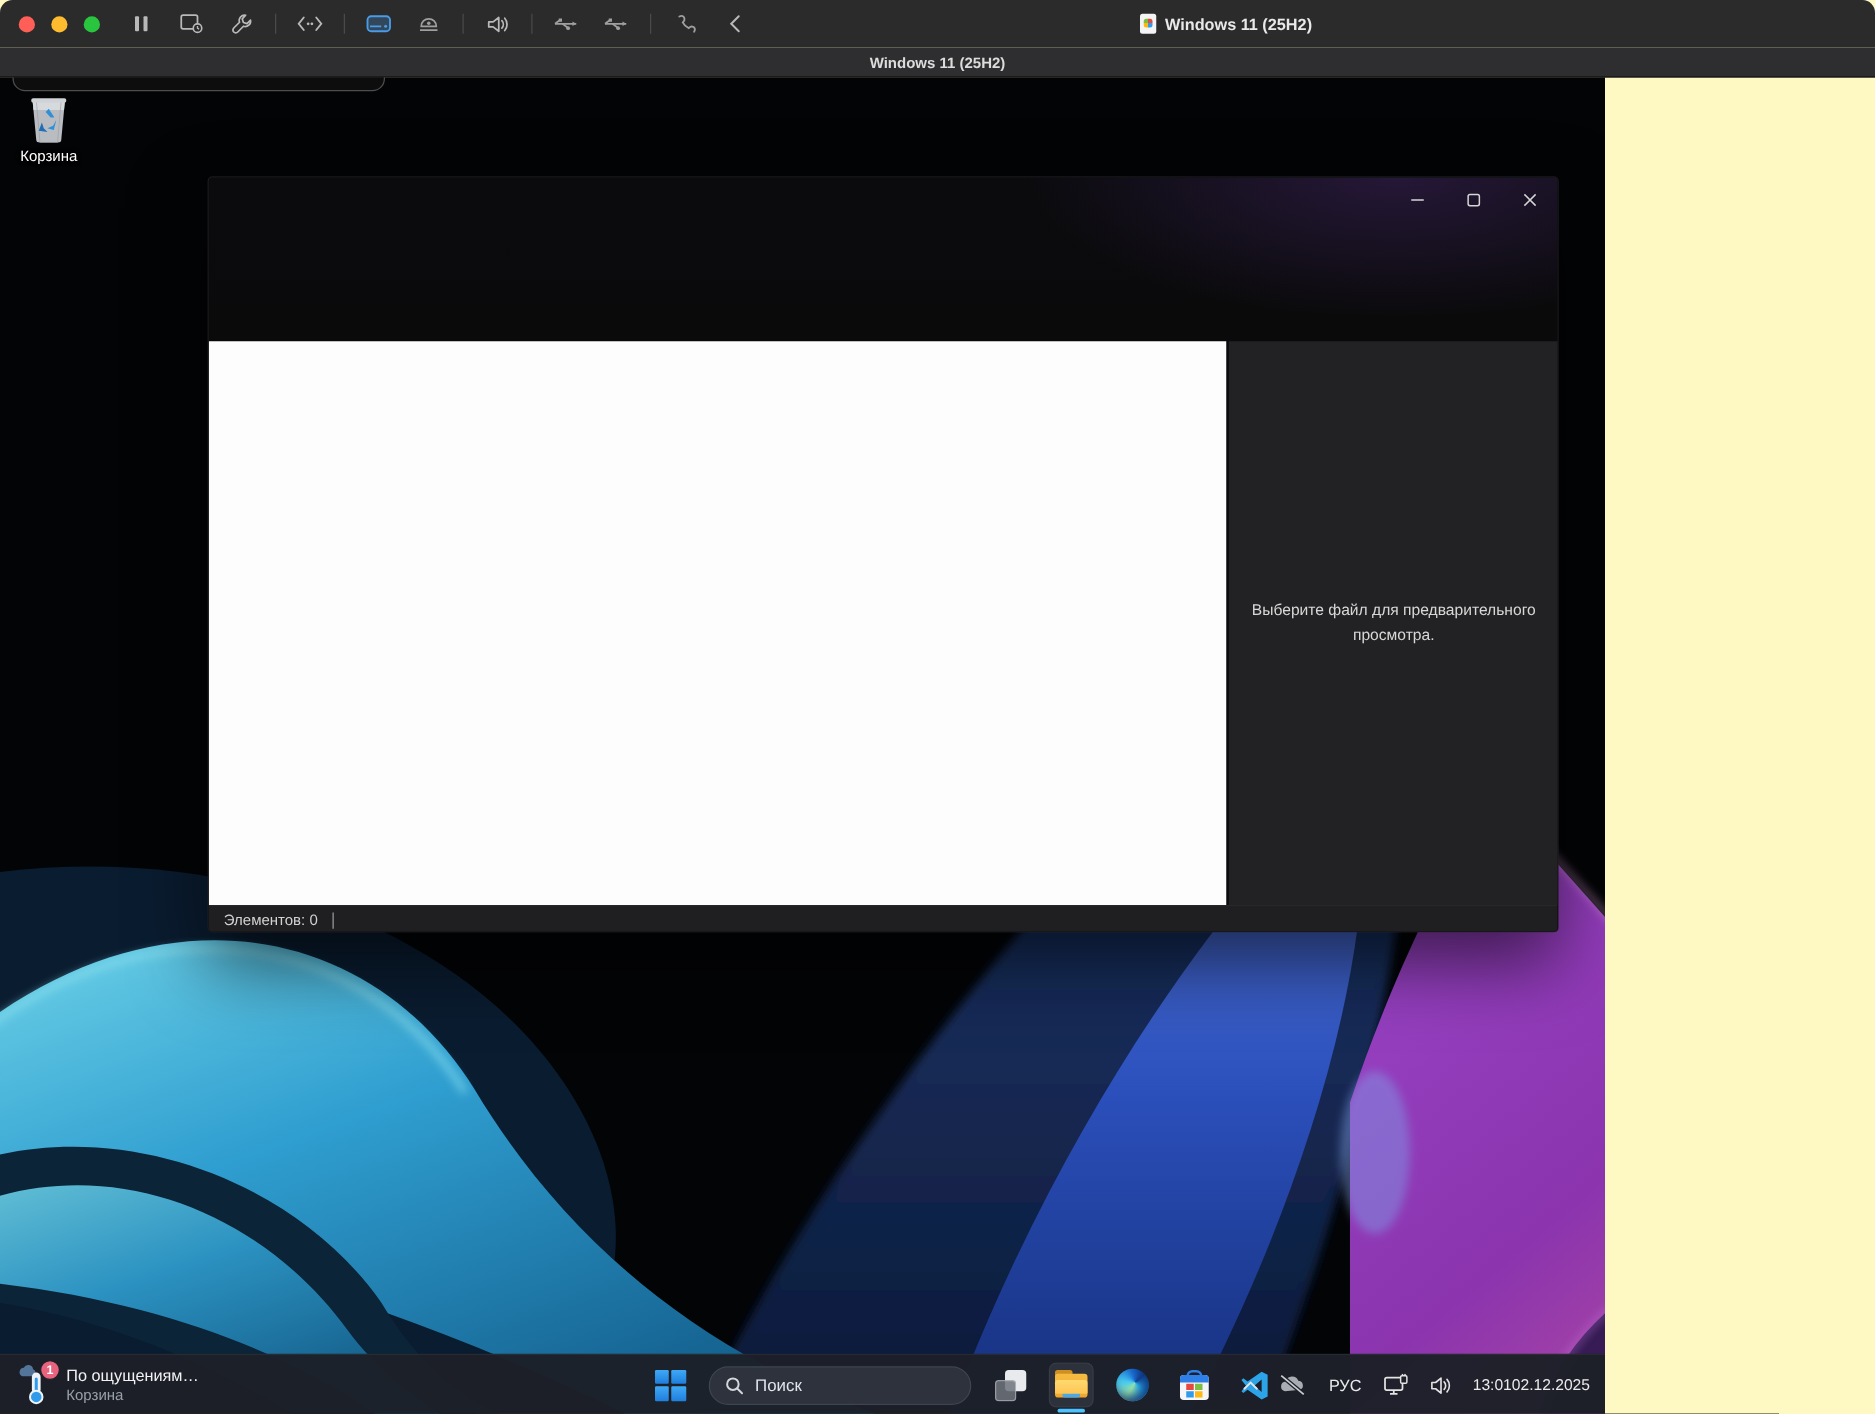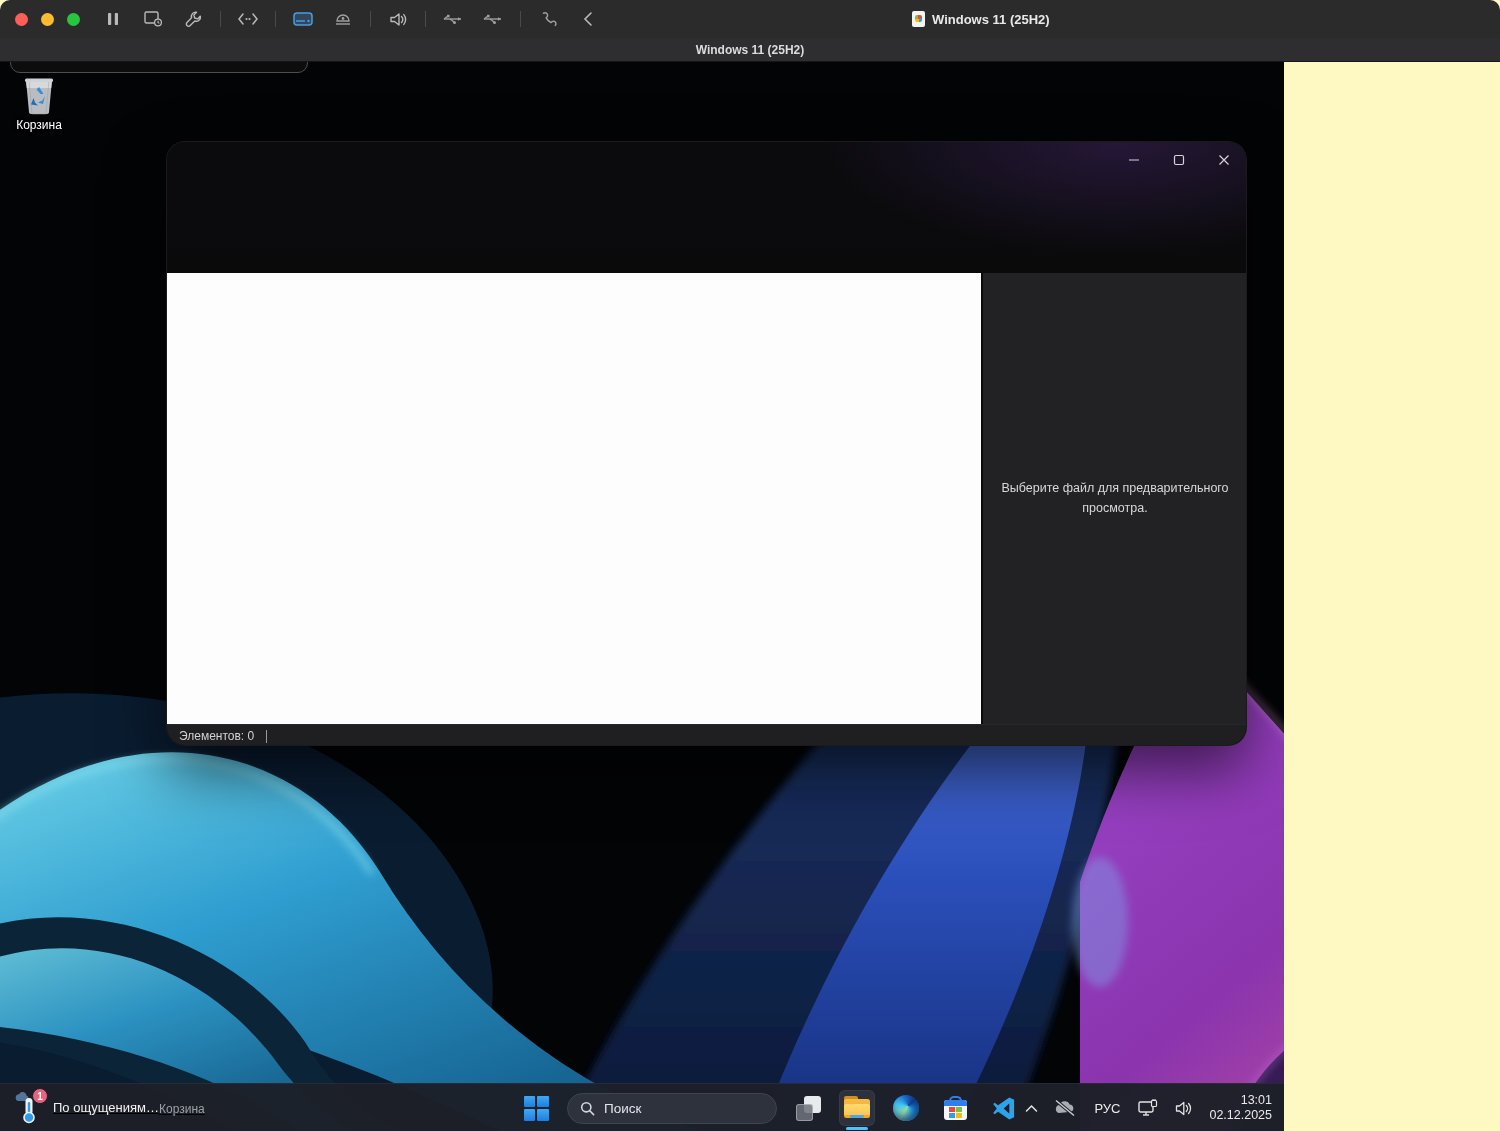--- a/index.html
+++ b/index.html
@@ -32,21 +32,21 @@
   .remnant { position:absolute; left:10px; top:-4px; width:298px; height:15px;
     background:#0d0d0d; border:1px solid #4e4e4e; border-radius:0 0 10px 10px; }
 
   
   .desk-icon { position:absolute; left:8px; top:12px; width:62px; text-align:center; cursor:default; }
   .desk-icon .label { margin-top:2px; color:#fff; font-size:12px;
     text-shadow:0 1px 2px rgba(0,0,0,.9), 0 0 4px rgba(0,0,0,.8); }
 
   
   .explorer { position:absolute; left:166px; top:79px; width:1081px; height:605px;
-    border-radius:19px; overflow:hidden; background:#0a0a0c;
+    border-radius:4px; overflow:hidden; background:#0a0a0c;
     border:1px solid rgba(255,255,255,.07);
     box-shadow:0 25px 60px rgba(0,0,0,.6); }
   .explorer .top-tint { position:absolute; left:0; top:0; width:100%; height:131px;
     background:radial-gradient(ellipse 420px 160px at 88% 0%, rgba(98,52,150,.30), rgba(0,0,0,0) 70%),
                linear-gradient(180deg,#0b0b0e,#0a0a0b); }
   .caption { position:absolute; top:2px; right:0; display:flex; z-index:5; }
   .cap-btn { width:45px; height:32px; display:flex; align-items:center; justify-content:center; }
   .content-area { position:absolute; left:0; top:131px; width:814px; height:451px; background:#fdfdfd; }
   .preview-pane { position:absolute; left:816px; top:131px; width:264px; height:451px;
     background:#222224; display:flex; align-items:center; justify-content:center; }
@@ -61,21 +61,21 @@
   
   .taskbar { position:absolute; left:0; top:1021px; width:100%; height:48px;
     background:rgba(29,32,40,.97); border-top:1px solid rgba(255,255,255,.05); }
   .weather { position:absolute; left:0; top:0; height:48px; display:flex;
     align-items:center; gap:9px; padding:0 14px; border-radius:6px; }
   .thermo-wrap { position:relative; width:30px; height:32px; }
   .badge { position:absolute; right:-4px; top:-4px; min-width:16px; height:16px;
     border-radius:9px; background:#e8637e; border:1.5px solid #1d2028;
     color:#fff; font-size:10px; font-weight:bold; display:flex;
     align-items:center; justify-content:center; padding:0 3px; }
-  .weather .lines { display:flex; flex-direction:row; line-height:14px;text-decoration:underline; }
+  .weather .lines { display:flex; flex-direction:column; line-height:14px; }
   .weather .l1 { color:#f2f2f2; font-size:13px; }
   .weather .l2 { color:#9aa0a8; font-size:12px; margin-top:1px; }
 
   .tb-center { position:absolute; left:518px; top:0; height:48px;
     display:flex; align-items:center; gap:13px; }
   .tb-app { width:36px; height:36px; border-radius:6px; display:flex;
     align-items:center; justify-content:center; position:relative; }
   .tb-app.active { background:rgba(255,255,255,.08); box-shadow:inset 0 0 0 1px rgba(255,255,255,.05); }
   .tb-app.active .indicator { position:absolute; bottom:-4px; left:50%; transform:translateX(-50%);
     width:22px; height:3px; border-radius:2px; background:#4cc2ff; }
@@ -111,21 +111,21 @@
   .store-ico .flap2 { position:absolute; left:1px; top:4px; width:23px; height:6px;
     border-radius:3px 3px 0 0; background:#2f7fe8; }
   .store-ico .grid { position:absolute; left:6px; top:11px; width:13px; height:11px;
     display:grid; grid-template-columns:6px 6px; grid-template-rows:5px 5px; gap:1px; }
   .store-ico .grid i:nth-child(1){background:#e64a3c;} .store-ico .grid i:nth-child(2){background:#7cbf42;}
   .store-ico .grid i:nth-child(3){background:#2f9bea;} .store-ico .grid i:nth-child(4){background:#fdb913;}
 
   .tray { position:absolute; right:12px; top:0; height:48px; display:flex;
     align-items:center; gap:15px; }
   .tray .lang { color:#eaeaea; font-size:13px; padding:4px 2px; }
-  .clock { display:flex; flex-direction:column; align-items:flex-end; line-height:15px; }
+  .clock { display:flex; flex-direction:row; align-items:flex-end; line-height:15px; }
   .clock .t { color:#eaeaea; font-size:12.5px; }
   .clock .d { color:#eaeaea; font-size:12.5px; }
   svg { display:block; }
 </style>
 </head>
 <body>
 
 <div class="root">
 
   <div class="vm-toolbar">

